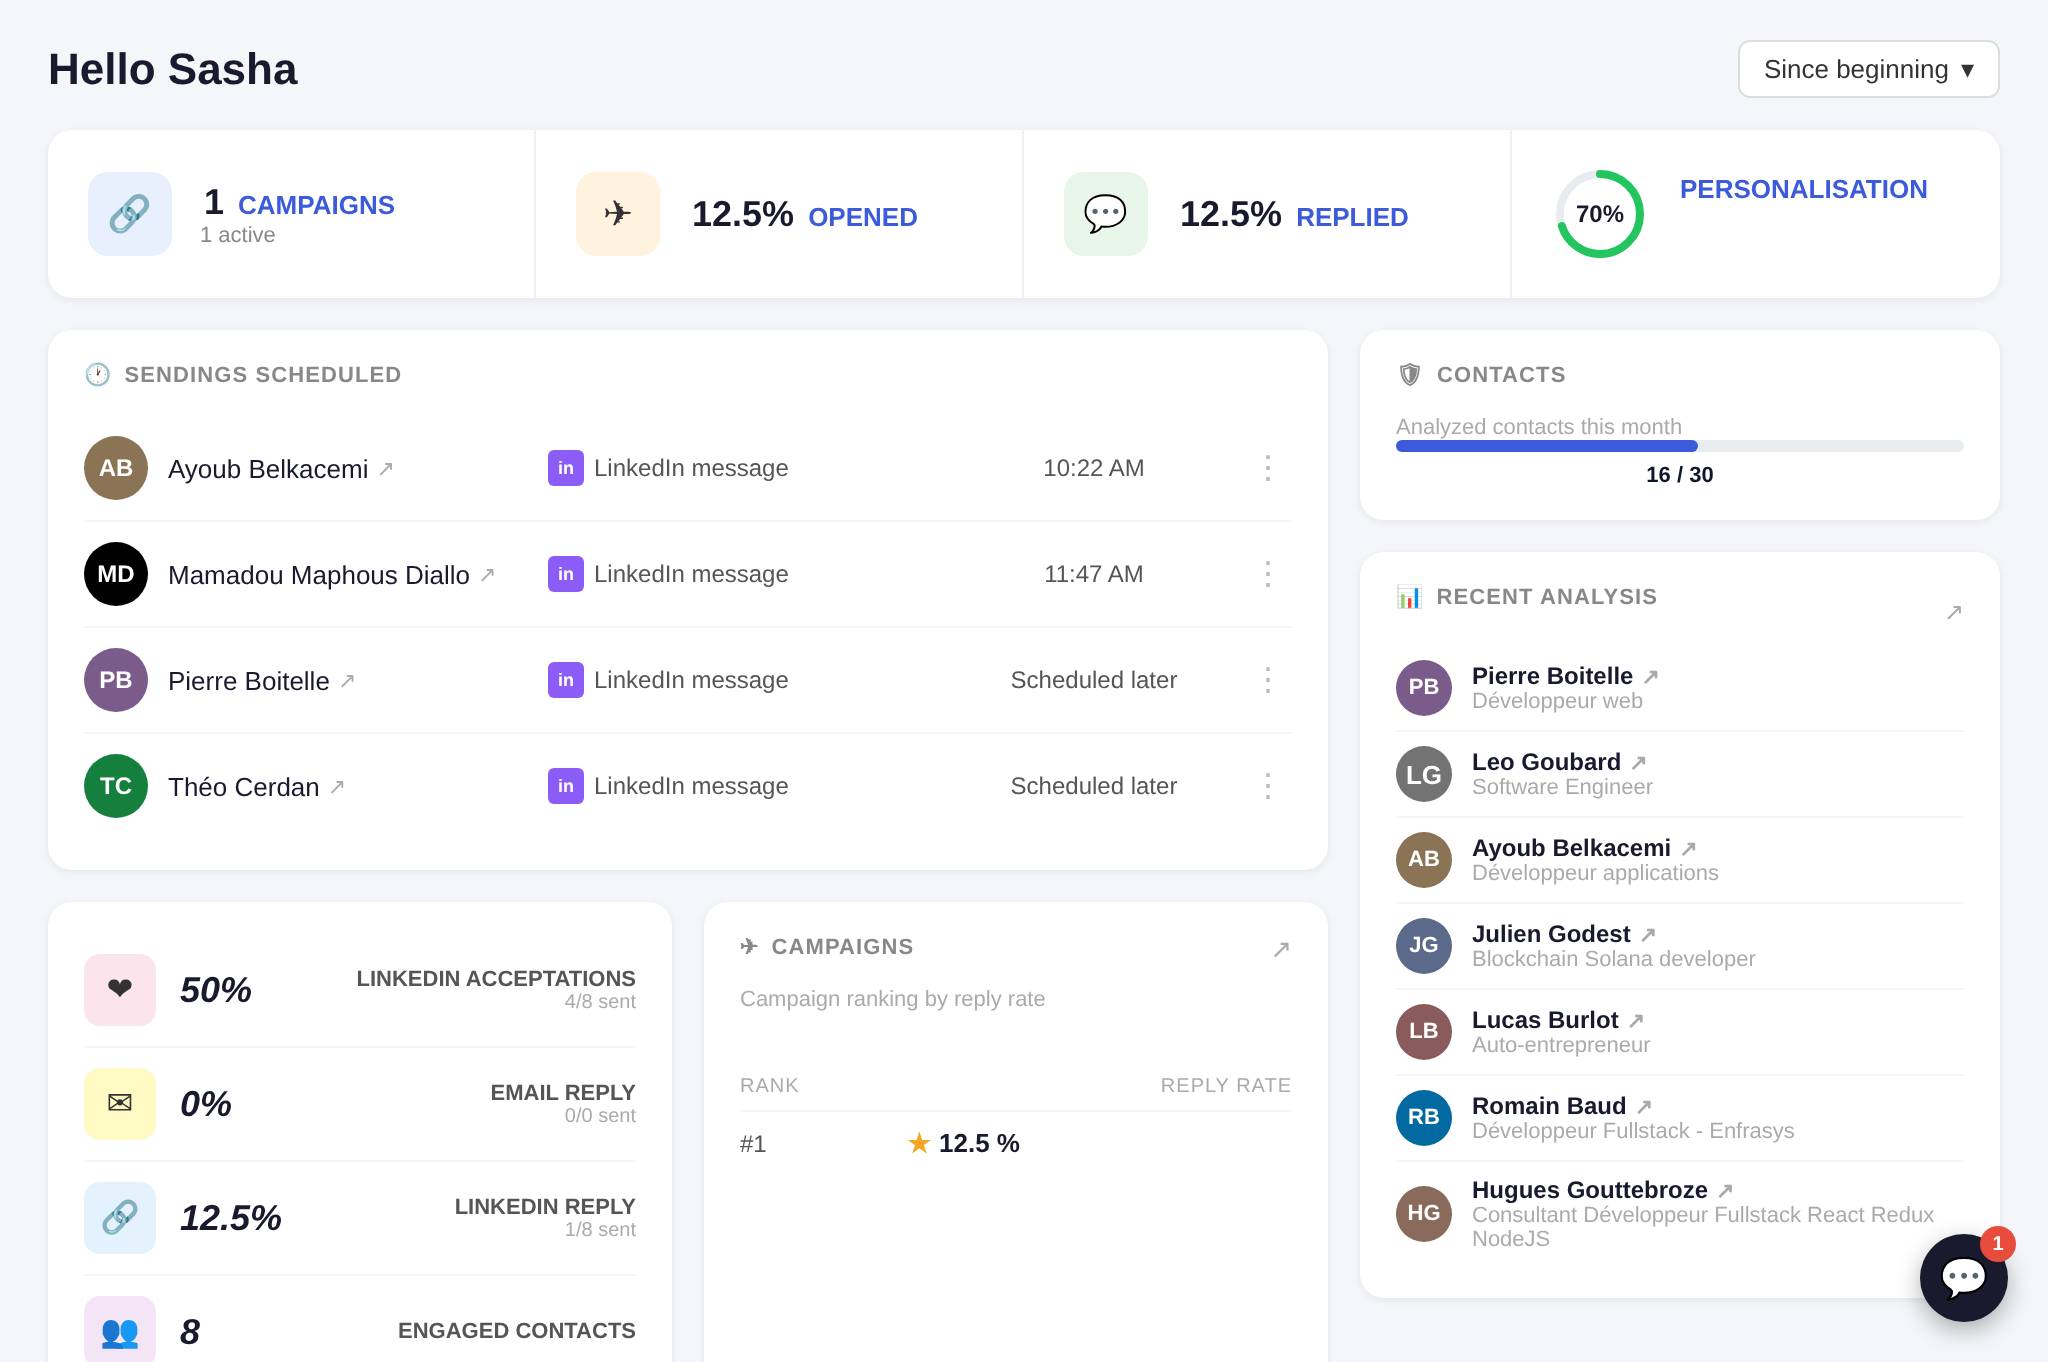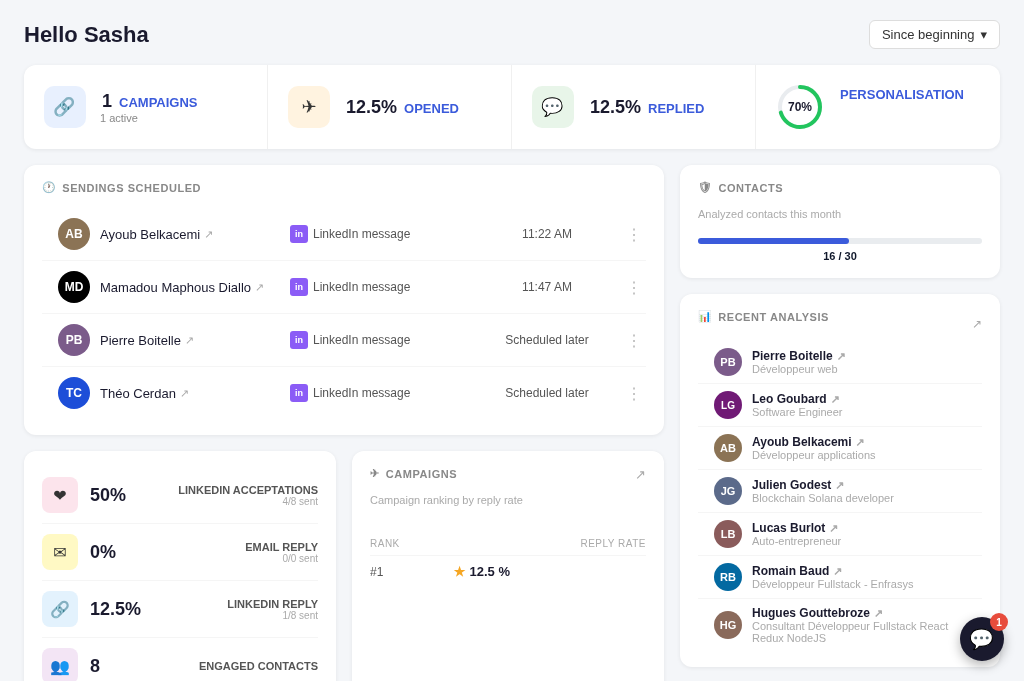--- a/index.html
+++ b/index.html
@@ -31,61 +31,61 @@
     
     .main-grid { display: grid; grid-template-columns: 1fr 320px; gap: 16px; }
 
     
     .panel { background: white; border-radius: 12px; box-shadow: 0 1px 4px rgba(0,0,0,0.07); padding: 16px 18px; }
 
     
     .section-title { font-size: 11px; font-weight: 700; color: #888; letter-spacing: 0.05em; display: flex; align-items: center; gap: 6px; margin-bottom: 14px; }
     .sending-row { display: flex; align-items: center; padding: 10px 0; border-bottom: 1px solid #f5f5f5; gap: 10px; }
     .sending-row:last-child { border-bottom: none; }
-    .avatar-placeholder { width: 32px; height: 32px; border-radius: 50%; background: linear-gradient(135deg, #667eea, #764ba2); flex-shrink: 0; display: flex; align-items: center; justify-content: center; color: white; font-size: 12px; font-weight: 600; margin-left: 16px; }
+    .avatar-placeholder { width: 32px; height: 32px; border-radius: 50%; background: linear-gradient(135deg, #667eea, #764ba2); flex-shrink: 0; display: flex; align-items: center; justify-content: center; color: white; font-size: 12px; font-weight: 600; }
     .contact-name { font-size: 13px; font-weight: 500; color: #1a1a2e; display: flex; align-items: center; gap: 4px; flex: 0 0 180px; }
     .contact-name .ext { color: #aaa; font-size: 11px; }
     .li-badge { display: flex; align-items: center; gap: 5px; flex: 1; }
     .li-icon { width: 18px; height: 18px; background: #8b5cf6; border-radius: 3px; display: flex; align-items: center; justify-content: center; color: white; font-size: 9px; font-weight: 700; flex-shrink: 0; }
     .li-label { font-size: 12px; color: #555; }
     .time-cell { font-size: 12px; color: #555; flex: 0 0 130px; text-align: center; }
     .dots-btn { color: #bbb; cursor: pointer; padding: 4px; font-size: 16px; flex-shrink: 0; }
 
     
     .stats-bottom { display: grid; grid-template-columns: 1fr 1fr; gap: 16px; margin-top: 16px; }
     .metric-panel { background: white; border-radius: 12px; box-shadow: 0 1px 4px rgba(0,0,0,0.07); padding: 16px 18px; }
     .metric-row { display: flex; align-items: center; padding: 10px 0; border-bottom: 1px solid #f5f5f5; gap: 12px; }
     .metric-row:last-child { border-bottom: none; }
     .metric-icon { width: 36px; height: 36px; border-radius: 8px; display: flex; align-items: center; justify-content: center; font-size: 16px; flex-shrink: 0; }
     .metric-icon.pink { background: #fce4ec; }
     .metric-icon.yellow { background: #fff9c4; }
     .metric-icon.blue2 { background: #e3f2fd; }
     .metric-icon.purple { background: #f3e5f5; }
-    .metric-value { font-size: 18px; font-weight: 700; color: #1a1a2e; min-width: 55px; }
+    .metric-value { font-size: 18px; font-weight: 700; color: #1a1a2e; min-width: 55px; font-style: italic; }
     .metric-label { font-size: 11px; font-weight: 600; color: #555; text-align: right; flex: 1; }
     .metric-sub { font-size: 10px; color: #aaa; text-align: right; }
 
     
     .camp-panel { background: white; border-radius: 12px; box-shadow: 0 1px 4px rgba(0,0,0,0.07); padding: 16px 18px; }
     .camp-header { display: flex; align-items: flex-start; justify-content: space-between; margin-bottom: 10px; }
     .camp-sub { font-size: 11px; color: #aaa; }
     .camp-cols { display: flex; font-size: 10px; font-weight: 400; color: #aaa; letter-spacing: 0.05em; margin-bottom: 6px; margin-top: 32px; }
     .camp-cols .rank-col { flex: 0 0 60px; }
     .camp-cols .name-col { flex: 1; }
     .camp-cols .rate-col { flex: 0 0 80px; text-align: right; }
     .camp-row { display: flex; align-items: center; padding: 8px 0; border-top: 1px solid #f5f5f5; }
     .camp-rank { flex: 0 0 60px; font-size: 12px; color: #555; }
     .camp-name { flex: 1; font-size: 12px; color: #1a1a2e; white-space: nowrap; overflow: hidden; text-overflow: ellipsis; }
     .camp-rate { flex: 0 0 80px; text-align: right; font-size: 13px; font-weight: 600; color: #1a1a2e; display: flex; align-items: center; justify-content: flex-end; gap: 4px; }
     .star { color: #f5a623; font-size: 13px; }
 
     
     .right-col { display: flex; flex-direction: column; gap: 16px; }
     .contacts-panel { background: white; border-radius: 12px; box-shadow: 0 1px 4px rgba(0,0,0,0.07); padding: 16px 18px; }
-    .contacts-sub { font-size: 11px; color: #aaa; margin-bottom: 18px; }
+    .contacts-sub { font-size: 11px; color: #aaa; margin-bottom: 0; }
     .progress-bar-wrap { position: relative; height: 6px; background: #e9ecef; border-radius: 3px; margin-bottom: 6px; }
     .progress-bar-fill { height: 100%; border-radius: 3px; background: #3b5bdb; }
     .progress-label { text-align: center; font-size: 11px; font-weight: 600; color: #0f172a; }
 
     .recent-panel { background: white; border-radius: 12px; box-shadow: 0 1px 4px rgba(0,0,0,0.07); padding: 16px 18px; }
     .recent-header { display: flex; align-items: center; justify-content: space-between; margin-bottom: 4px; }
     .recent-sub { font-size: 11px; color: #aaa; margin-bottom: 10px; }
     .recent-row { display: flex; align-items: center; gap: 10px; padding: 7px 0; border-bottom: 1px solid #f5f5f5; }
     .recent-row:last-child { border-bottom: none; }
     .recent-info .name { font-size: 12px; font-weight: 600; color: #1a1a2e; display: flex; align-items: center; gap: 4px; }
@@ -153,21 +153,21 @@
           <span>SENDINGS SCHEDULED</span>
         </div>
         <div id="sendings-list">
             <div class="sending-row">
     <div class="avatar-placeholder" style="background:#8b7355">AB</div>
     <div class="contact-name">Ayoub Belkacemi <span class="ext">↗</span></div>
     <div class="li-badge">
       <div class="li-icon">in</div>
       <span class="li-label">LinkedIn message</span>
     </div>
-    <div class="time-cell">11:22 AM</div>
+    <div class="time-cell">10:22 AM</div>
     <div class="dots-btn">⋮</div>
   </div>
             <div class="sending-row">
     <div class="avatar-placeholder" style="background:#000000">MD</div>
     <div class="contact-name">Mamadou Maphous Diallo <span class="ext">↗</span></div>
     <div class="li-badge">
       <div class="li-icon">in</div>
       <span class="li-label">LinkedIn message</span>
     </div>
     <div class="time-cell">11:47 AM</div>
@@ -177,21 +177,21 @@
     <div class="avatar-placeholder" style="background:#7b5b8a">PB</div>
     <div class="contact-name">Pierre Boitelle <span class="ext">↗</span></div>
     <div class="li-badge">
       <div class="li-icon">in</div>
       <span class="li-label">LinkedIn message</span>
     </div>
     <div class="time-cell">Scheduled later</div>
     <div class="dots-btn">⋮</div>
   </div>
             <div class="sending-row">
-    <div class="avatar-placeholder" style="background:#1d4ed8">TC</div>
+    <div class="avatar-placeholder" style="background:#15803d">TC</div>
     <div class="contact-name">Théo Cerdan <span class="ext">↗</span></div>
     <div class="li-badge">
       <div class="li-icon">in</div>
       <span class="li-label">LinkedIn message</span>
     </div>
     <div class="time-cell">Scheduled later</div>
     <div class="dots-btn">⋮</div>
   </div>
           </div>
       </div>
@@ -287,21 +287,21 @@
         </div>
         <div id="recent-list">
             <div class="recent-row">
     <div class="avatar-placeholder" style="background:#7b5b8a;width:28px;height:28px;font-size:11px;">PB</div>
     <div class="recent-info">
       <div class="name">Pierre Boitelle <span class="ext-icon">↗</span></div>
       <div class="role">Développeur web</div>
     </div>
   </div>
             <div class="recent-row">
-    <div class="avatar-placeholder" style="background:#701a75;width:28px;height:28px;font-size:10px;">LG</div>
+    <div class="avatar-placeholder" style="background:#737373;width:28px;height:28px;font-size:13px;">LG</div>
     <div class="recent-info">
       <div class="name">Leo Goubard <span class="ext-icon">↗</span></div>
       <div class="role">Software Engineer</div>
     </div>
   </div>
             <div class="recent-row">
     <div class="avatar-placeholder" style="background:#8b7355;width:28px;height:28px;font-size:11px;">AB</div>
     <div class="recent-info">
       <div class="name">Ayoub Belkacemi <span class="ext-icon">↗</span></div>
       <div class="role">Développeur applications</div>

